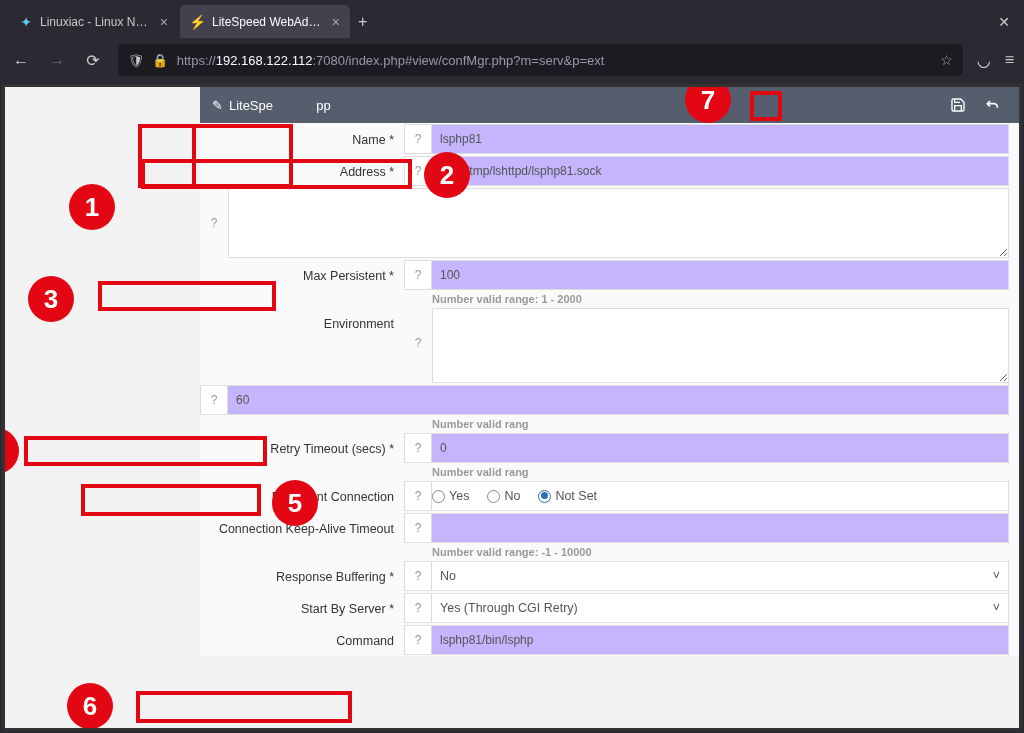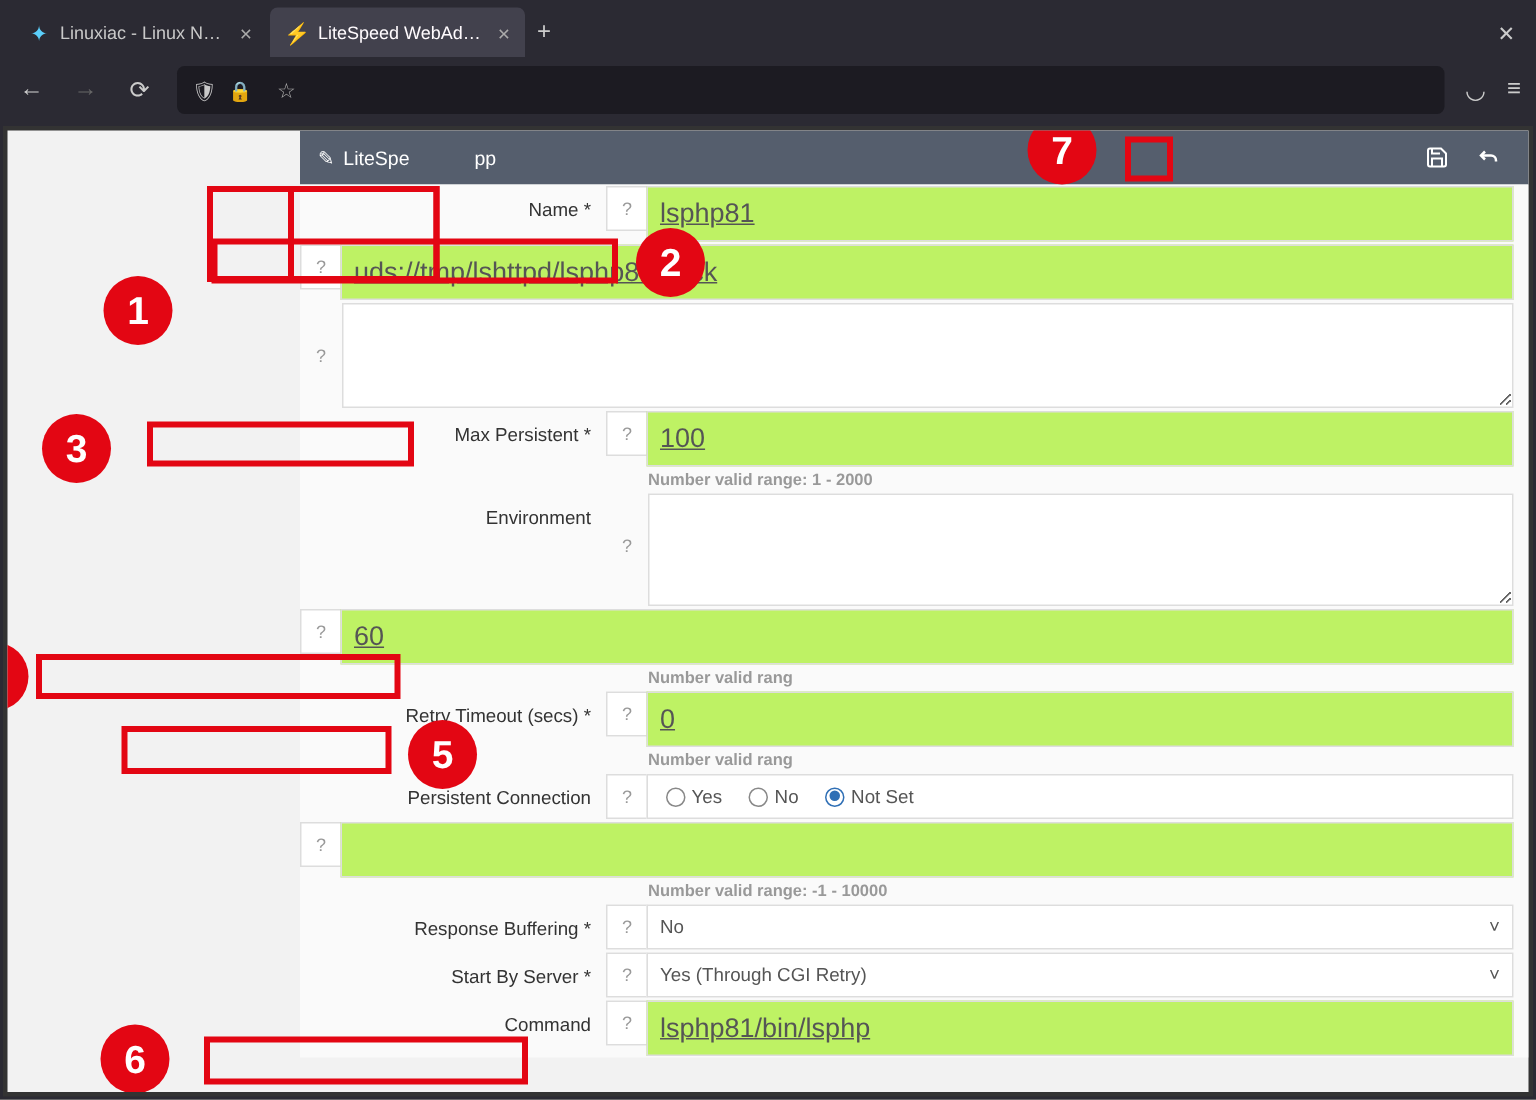--- a/index.html
+++ b/index.html
@@ -34,25 +34,25 @@
 
 .panel-header { background: #555e6d; color: #fff; height: 36px; display: flex; align-items: center; padding: 0 12px; font-size: 13px; }
 .panel-header-icon { margin-right: 6px; }
 .panel-header-actions { margin-left: auto; display: flex; gap: 4px; }
 .panel-header-action { width: 30px; height: 28px; display: flex; align-items: center; justify-content: center; cursor: pointer; font-size: 16px; }
 
 .form-area { background: #fafafa; padding: 0; }
 .form-row { display: flex; align-items: flex-start; padding: 1px 0; }
 .form-label { width: 204px; text-align: right; padding: 9px 10px 0 0; font-size: 12.5px; color: #333; }
 .form-help { width: 28px; border: 1px solid #ddd; background: #fff; text-align: center; padding: 7px 0; color: #999; font-size: 12px; cursor: pointer; }
-.form-input { border: 1px solid #ddd; background: #bef264; padding: 7px 8px; font-size: 18px; color: #555; flex: 1; margin-left: -1px; margin-right: 10px; text-decoration: underline; }
+.form-input { border: 1px solid #ddd; background: #c4b5fd; padding: 7px 8px; font-size: 12px; color: #555; flex: 1; margin-left: -1px; margin-right: 10px; }
 .form-textarea { border: 1px solid #ddd; background: #fff; padding: 7px 8px; font-size: 12.5px; flex: 1; margin-right: 10px; resize: both; height: 70px; }
 .form-textarea.tall { height: 75px; }
 .form-select { border: 1px solid #ddd; background: #fff; padding: 7px 8px; font-size: 12.5px; color: #555; flex: 1; margin-left: -1px; margin-right: 10px; display: flex; justify-content: space-between; align-items: center; }
-.form-radios { border: 1px solid #ddd; background: #fff; padding: 7px 12px; flex: 1; margin-left: -1px; margin-right: 10px; display: flex; gap: 18px; font-size: 12.5px; color: #555; align-items: center; }
+.form-radios { border: 1px solid #ddd; background: #fff; padding: 7px 0; flex: 1; margin-left: -1px; margin-right: 10px; display: flex; gap: 18px; font-size: 12.5px; color: #555; align-items: center; }
 .radio-opt { display: flex; align-items: center; gap: 4px; }
 .radio-circle { width: 13px; height: 13px; border: 1.5px solid #888; border-radius: 50%; position: relative; }
 .radio-circle.selected { border-color: #2f6fb5; }
 .radio-circle.selected::after { content: ""; position: absolute; width: 7px; height: 7px; background: #2f6fb5; border-radius: 50%; top: 1.5px; left: 1.5px; }
 .form-hint { font-size: 11px; color: #999; padding: 2px 0 2px 232px; font-weight: bold; }
 .textarea-row .form-textarea { margin-left: 0; }
 .help-standalone { width: 28px; text-align: center; color: #999; font-size: 12px; padding-top: 28px; cursor: pointer; }
 
 
 .annot { position: absolute; width: 46px; height: 46px; background: #e30613; border-radius: 50%; color: #fff; display: flex; align-items: center; justify-content: center; font-size: 26px; font-weight: 900; font-family: Arial, sans-serif; z-index: 50; }
@@ -76,20 +76,23 @@
     <span class="new-tab">+</span>
     <span class="window-close">✕</span>
   </div>
   <div class="toolbar">
     <span class="nav-btn">←</span>
     <span class="nav-btn" style="color:#666;">→</span>
     <span class="nav-btn">⟳</span>
     <div class="url-bar">
       <span class="url-icon">🛡</span>
       <span class="url-icon">🔒</span>
+      <span class="url-text">
+        <span class="light">https://</span><span class="bold">192.168.122.112</span><span class="light">:7080/index.php#view/confMgr.php?m=serv&amp;p=ext</span>
+      </span>
       <span class="url-star">☆</span>
     </div>
     <span class="shield">◡</span>
     <span class="burger">≡</span>
   </div>
 </div>
 
 <div class="page">
   <div class="inner-gray">
     <div class="content-area">
@@ -116,20 +119,21 @@
 
       <div class="form-area">
 
         <div class="form-row">
           <div class="form-label">Name *</div>
           <div class="form-help">?</div>
           <input class="form-input" value="lsphp81" style="">
         </div>
 
         <div class="form-row">
+          <div class="form-label">Address *</div>
           <div class="form-help">?</div>
           <input class="form-input" value="uds://tmp/lshttpd/lsphp81.sock" style="">
         </div>
 
         <div class="form-row textarea-row">
           <div class="help-standalone">?</div>
           <textarea class="form-textarea" style=""></textarea>
         </div>
 
         <div class="form-row">
@@ -171,20 +175,21 @@
                 <span>No</span>
               </label>
             <label class="radio-opt">
                 <span class="radio-circle selected"></span>
                 <span>Not Set</span>
               </label>
           </div>
         </div>
 
         <div class="form-row">
+          <div class="form-label">Connection Keep-Alive Timeout</div>
           <div class="form-help">?</div>
           <input class="form-input" style="">
         </div>
         <div class="form-hint">Number valid range: -1 - 10000</div>
 
         <div class="form-row">
           <div class="form-label">Response Buffering *</div>
           <div class="form-help">?</div>
           <div class="form-select">
             <span>No</span>

